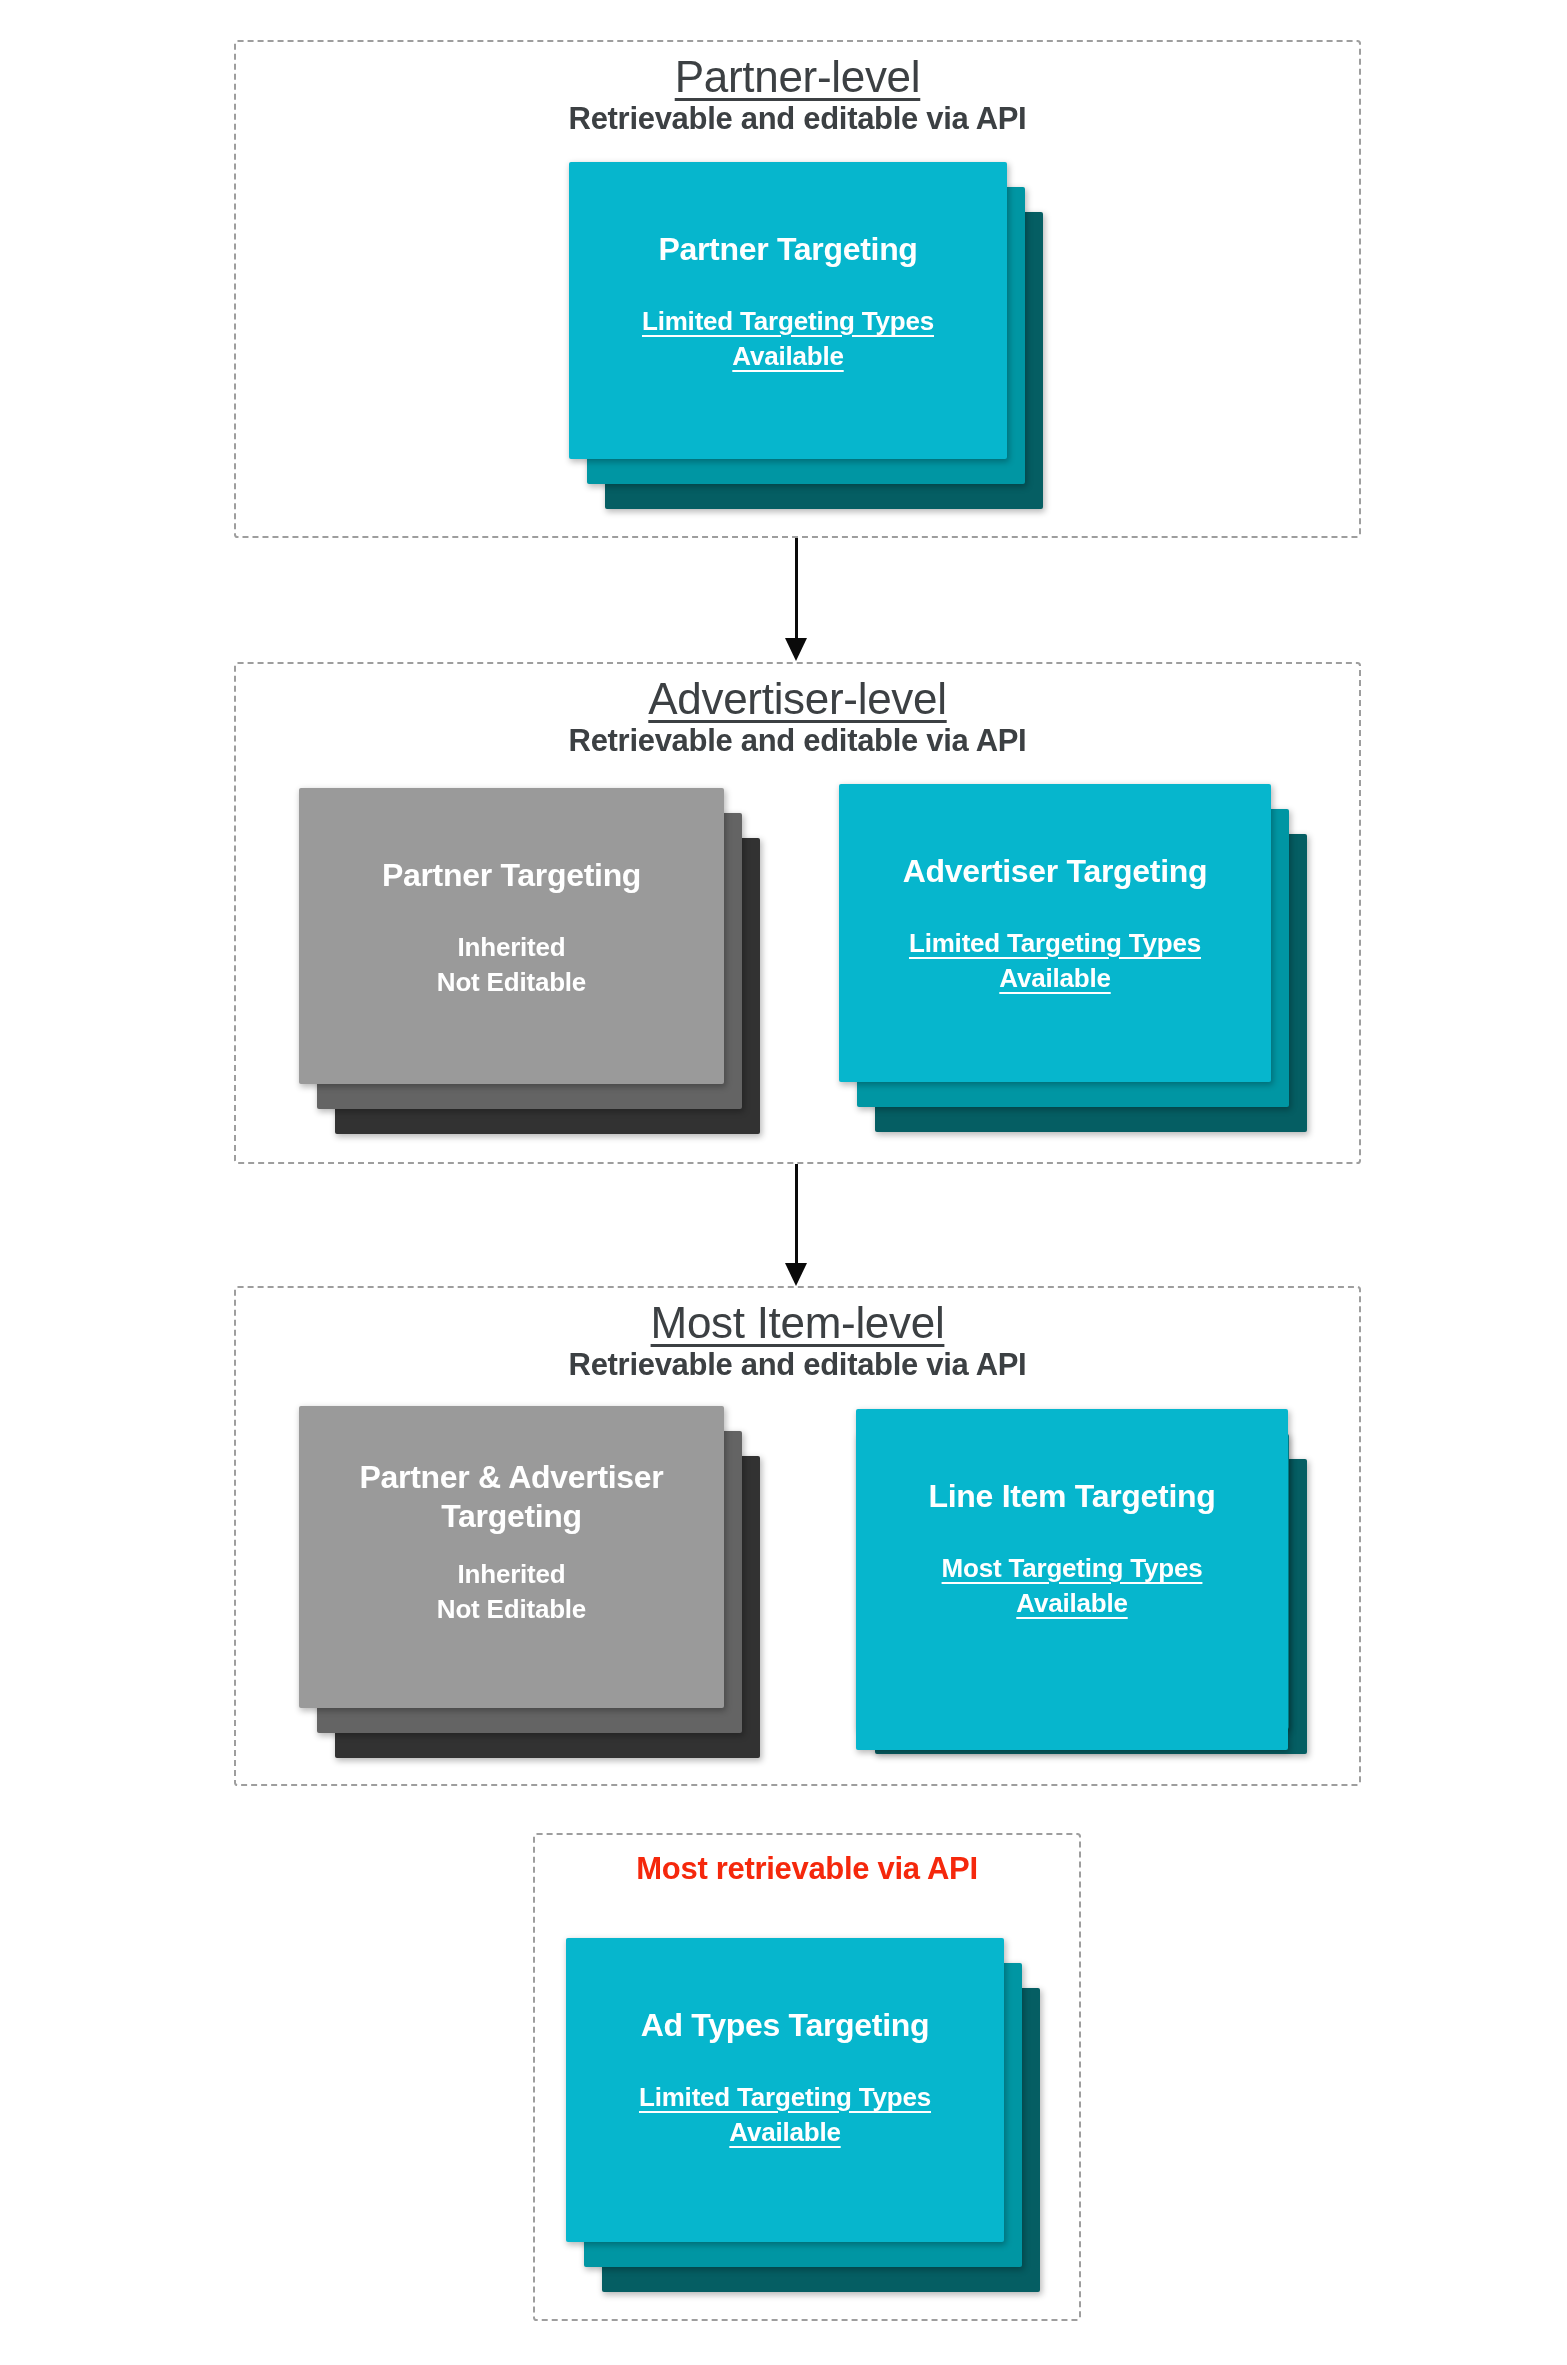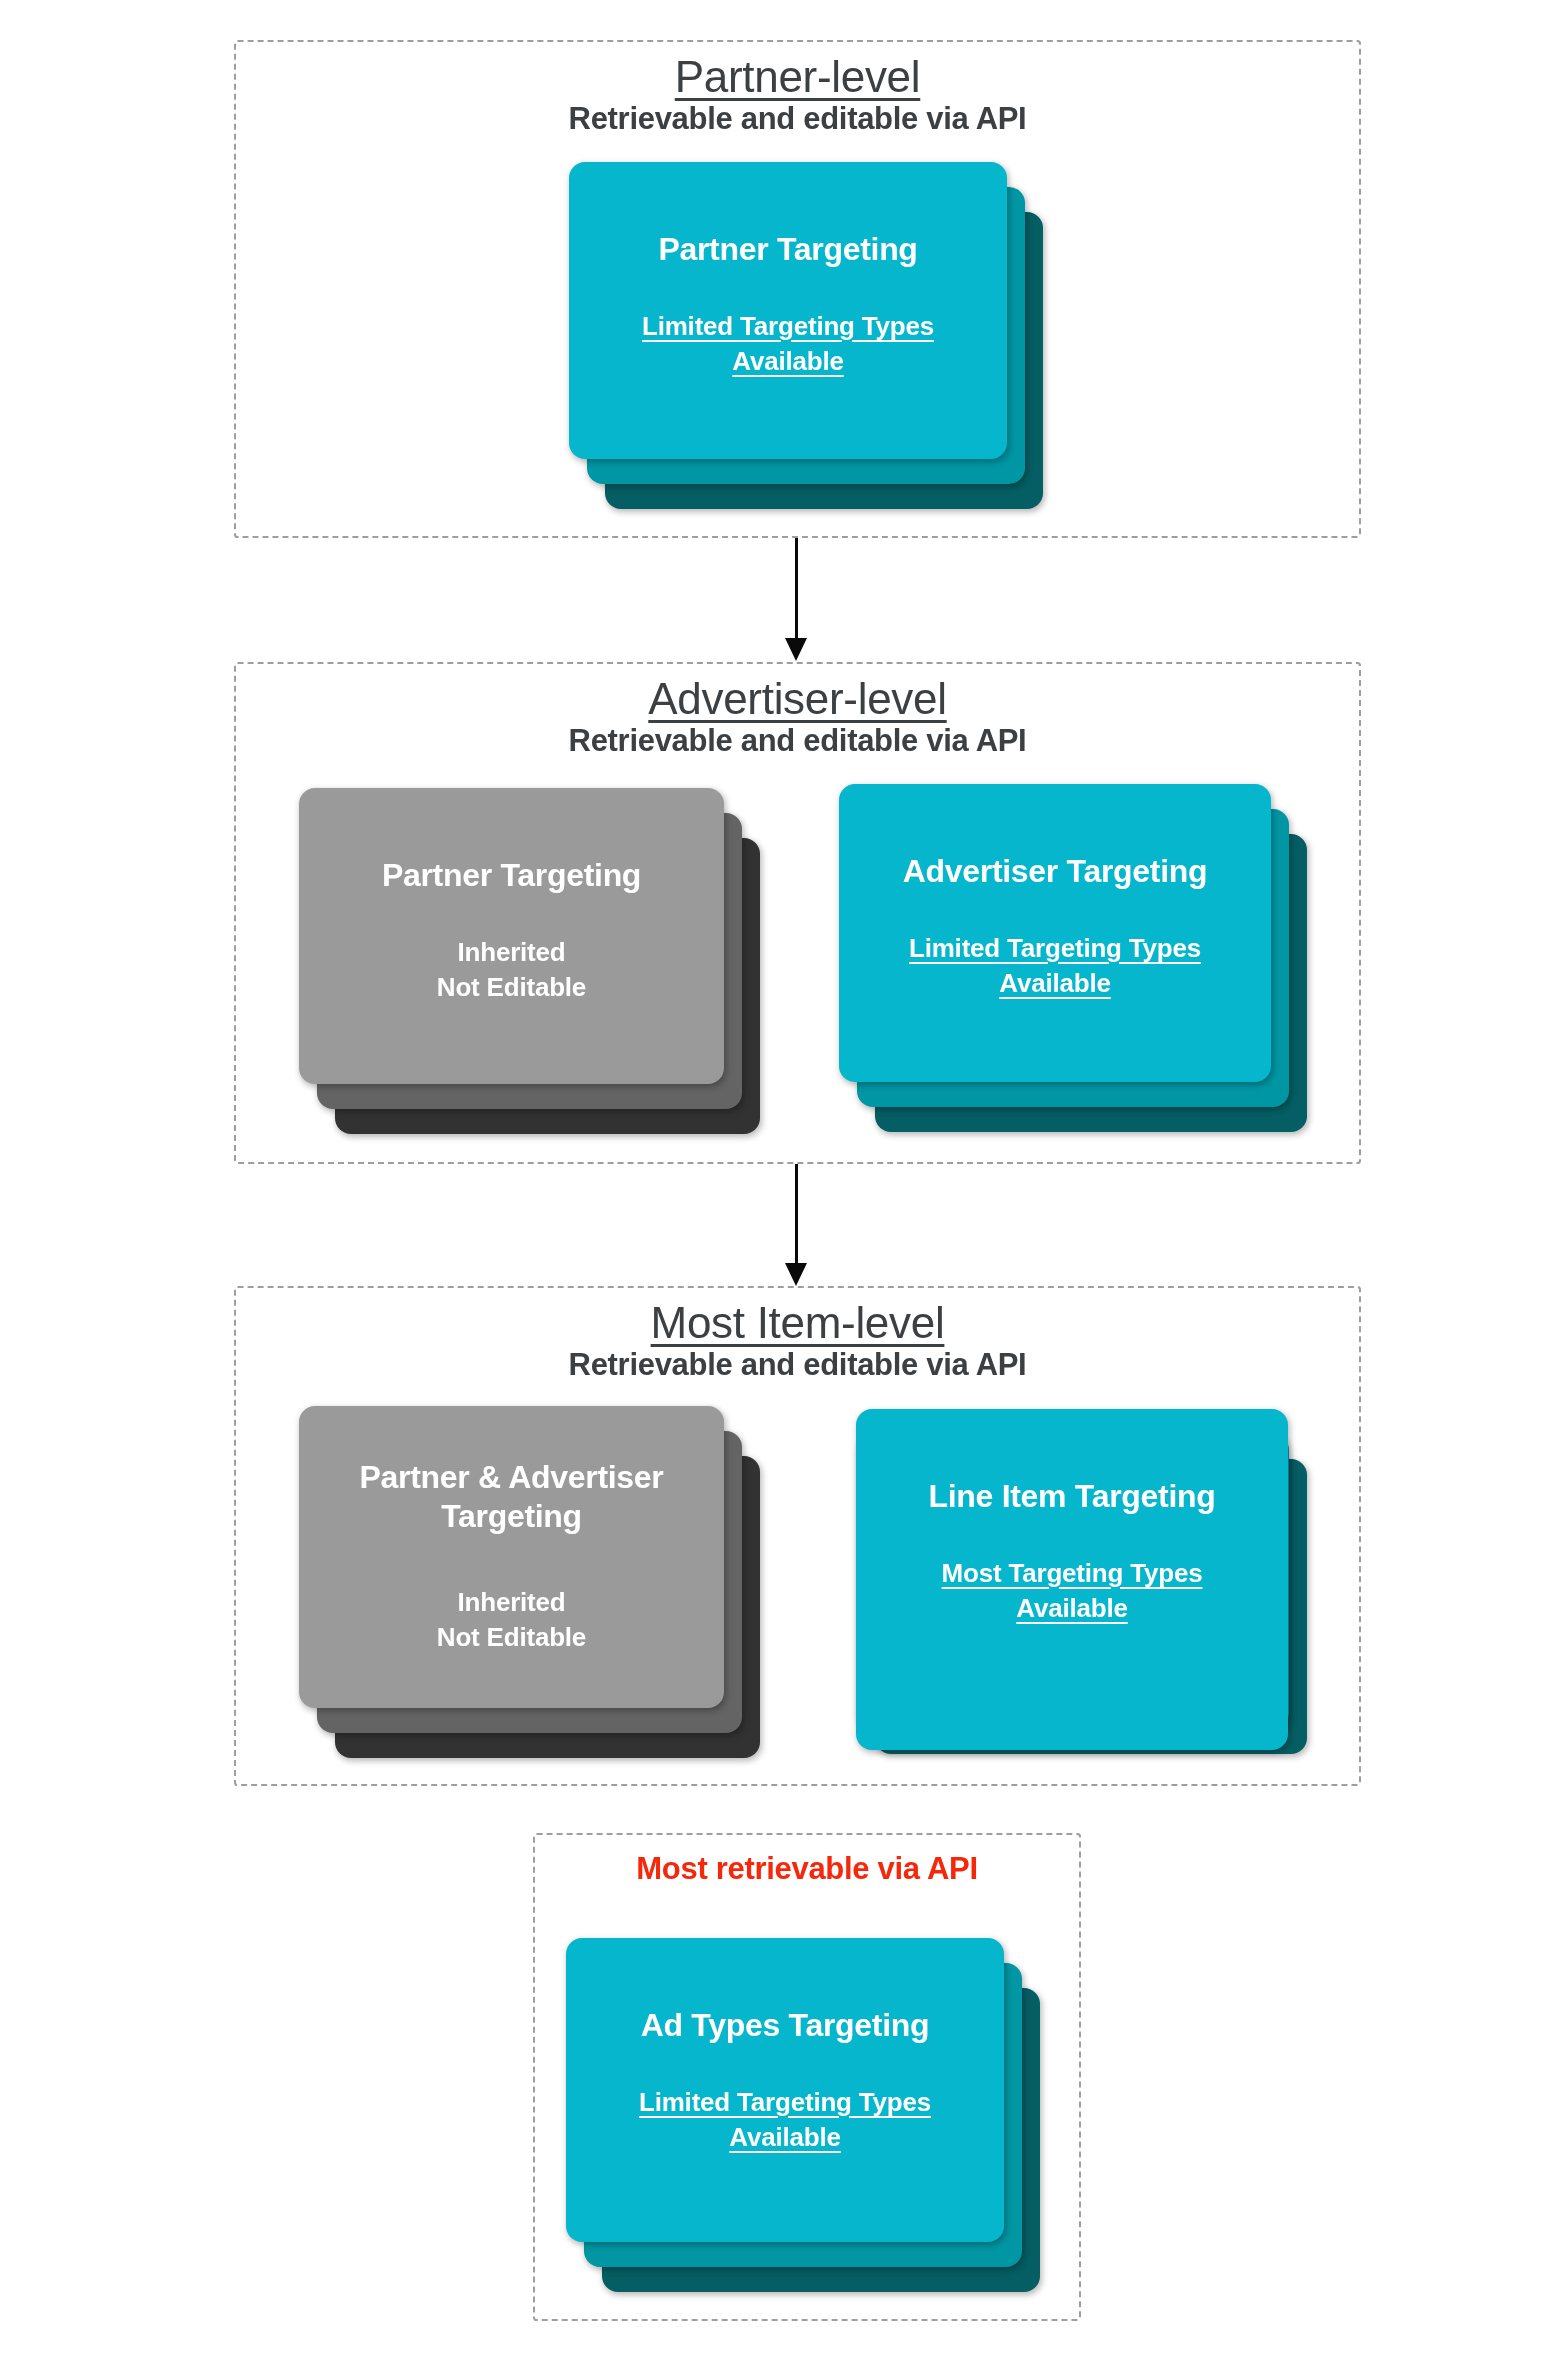--- a/index.html
+++ b/index.html
@@ -9,35 +9,35 @@
   
   .level{position:absolute;box-sizing:border-box;border:2.7px dashed #9e9e9e;border-radius:3.6px;
          background:#ffffff;padding-top:12.5px;text-align:center;}
   .level-title{font-size:44px;font-weight:400;color:#3c4043;line-height:43px;letter-spacing:-0.3px;}
   .level-title span{text-decoration:underline;text-decoration-thickness:2.7px;text-underline-offset:6.3px;}
   .level-subtitle{font-size:31px;font-weight:700;color:#3c4043;line-height:41px;letter-spacing:-0.3px;}
   .level--adgroup .level-subtitle{color:#f5280c;}
 
   
   .stack{position:absolute;}
-  .layer,.card{position:absolute;border-radius:16px;box-shadow:1.8px 2.7px 6.3px rgba(0,0,0,0.28);gap:28px;}
+  .layer,.card{position:absolute;border-radius:2px;box-shadow:1.8px 2.7px 6.3px rgba(0,0,0,0.28);}
   .layer.mid{z-index:2;}
   .layer.back{z-index:1;}
   .card{z-index:3;display:flex;flex-direction:column;align-items:center;padding-top:68px;
         box-sizing:border-box;text-align:center;}
   .stack--teal .card{background:#06b6cd;}
   .stack--teal .layer.mid{background:#0096a3;}
   .stack--teal .layer.back{background:#055e63;}
   .stack--gray .card{background:#9a9a9a;}
   .stack--gray .layer.mid{background:#646464;}
   .stack--gray .layer.back{background:#323232;}
 
   .card-title{color:#ffffff;font-size:32px;font-weight:700;line-height:39px;letter-spacing:-0.3px;}
   .card-title span{display:block;}
-  .card-sub{margin-top:12px;color:#ffffff;font-size:26px;font-weight:700;line-height:35px;letter-spacing:-0.2px;}
+  .card-sub{margin-top:35px;color:#ffffff;font-size:26px;font-weight:700;line-height:35px;letter-spacing:-0.2px;}
   .card-sub span{display:block;}
   .card-sub--underline span{text-decoration:underline;text-decoration-thickness:2.2px;text-underline-offset:4.5px;}
 
   
   .arrow{position:absolute;width:23px;}
   .arrow-line{position:absolute;left:9.8px;top:0;width:3.6px;background:#0a0a0a;}
   .arrow-head{position:absolute;left:0;bottom:0;width:0;height:0;
               border-left:11.6px solid transparent;border-right:11.6px solid transparent;
               border-top:23px solid #0a0a0a;}
 </style>

